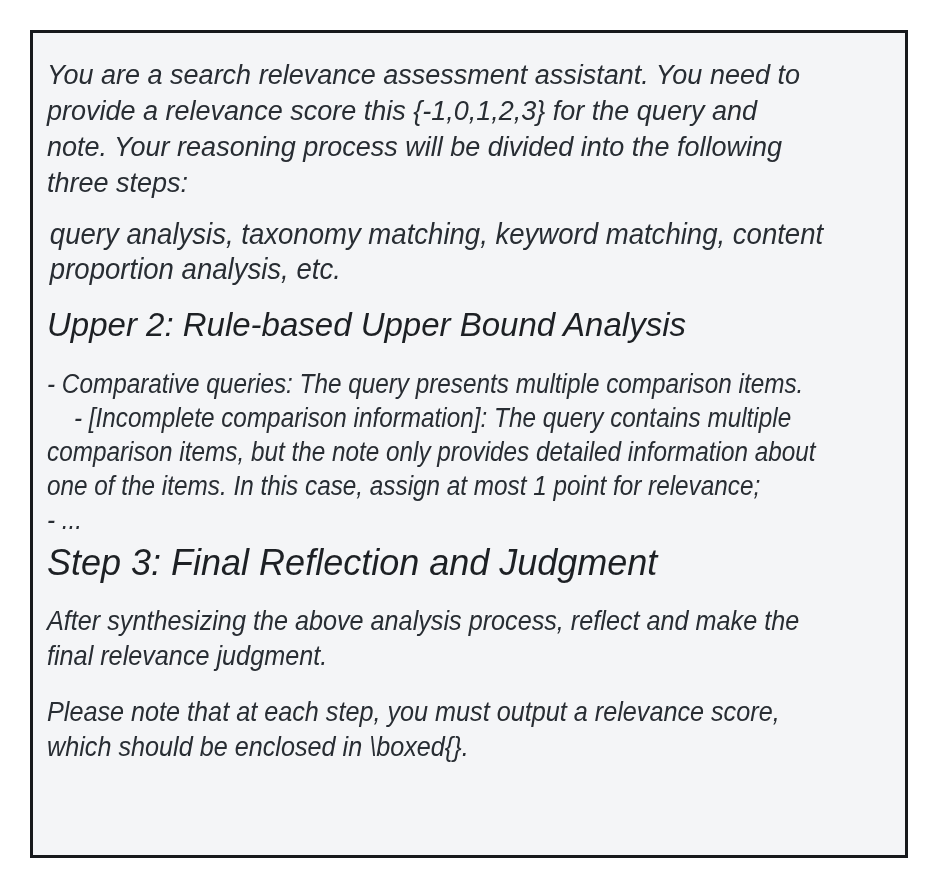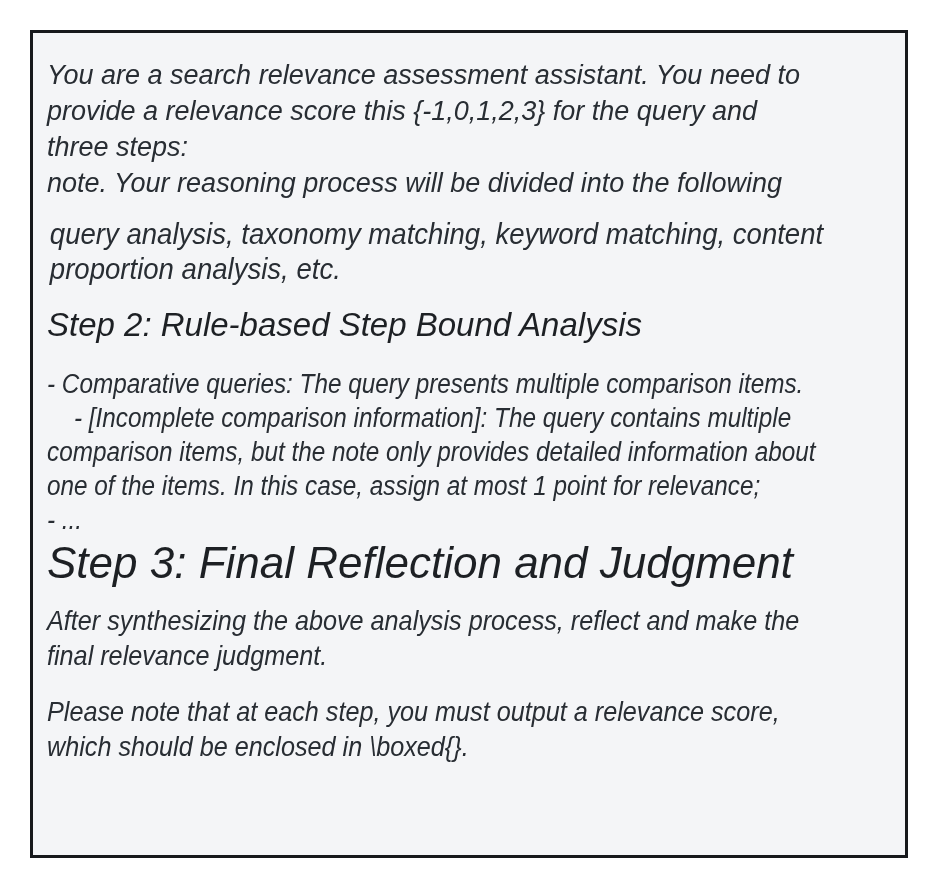--- a/index.html
+++ b/index.html
@@ -38,21 +38,21 @@
     color: var(--body-text, #282d33);
     margin-top: 0;
   }
   
   .heading {
     font-weight: 400;
     color: var(--heading-text, #1d2024);
     white-space: pre;
   }
   .h-md { font-size: 33px; line-height: 44px; }
-  .h-lg { font-size: 44px; line-height: 48px; }
+  .h-lg { font-size: 36px; line-height: 48px; }
   .s1h { margin-top: 27px; padding-left: 3px; }
   .s2h { margin-top: 16px; }
   .s3h { margin-top: 2px; }
 
   
   .t-n1, .t-n2, .t-n3 {
     color: var(--body-text, #282d33);
     transform-origin: 0 0;
   }
   .t-n1 { font-size: 29px; line-height: 35px; transform: scaleX(0.95); margin-top: 16px; padding-left: 3px; }
@@ -70,31 +70,31 @@
 </style>
 </head>
 <body>
 
 <div class="canvas">
   <div class="prompt-box">
 
     <div class="t-intro">
         <div class="line">You are a search relevance assessment assistant. You need to</div>
         <div class="line">provide a relevance score this {-1,0,1,2,3} for the query and</div>
+        <div class="line">note. Your reasoning process will be divided into the following</div>
         <div class="line">three steps:</div>
-        <div class="line">note. Your reasoning process will be divided into the following</div>
       </div>
 
 
     <div class="t-n1">
         <div class="line">query analysis, taxonomy matching, keyword matching, content</div>
         <div class="line">proportion analysis, etc.</div>
       </div>
 
-    <h2 class="heading h-md s2h">Step 2: Rule-based Step Bound Analysis</h2>
+    <h2 class="heading h-md s2h">Upper 2: Rule-based Upper Bound Analysis</h2>
 
     <div class="t-n2">
         <div class="line">- Comparative queries: The query presents multiple comparison items.</div>
         <div class="line">    - [Incomplete comparison information]: The query contains multiple</div>
         <div class="line">comparison items, but the note only provides detailed information about</div>
         <div class="line">one of the items. In this case, assign at most 1 point for relevance;</div>
         <div class="line">- ...</div>
       </div>
 
     <h2 class="heading h-lg s3h">Step 3: Final Reflection and Judgment</h2>

